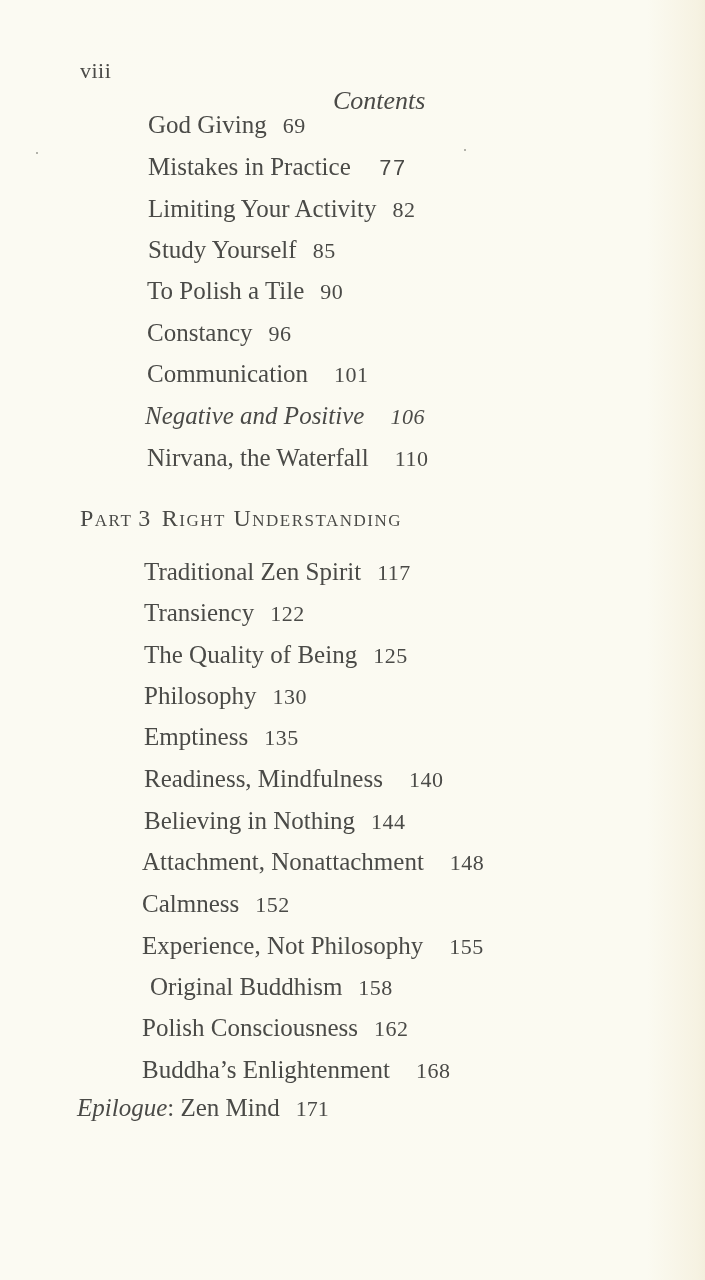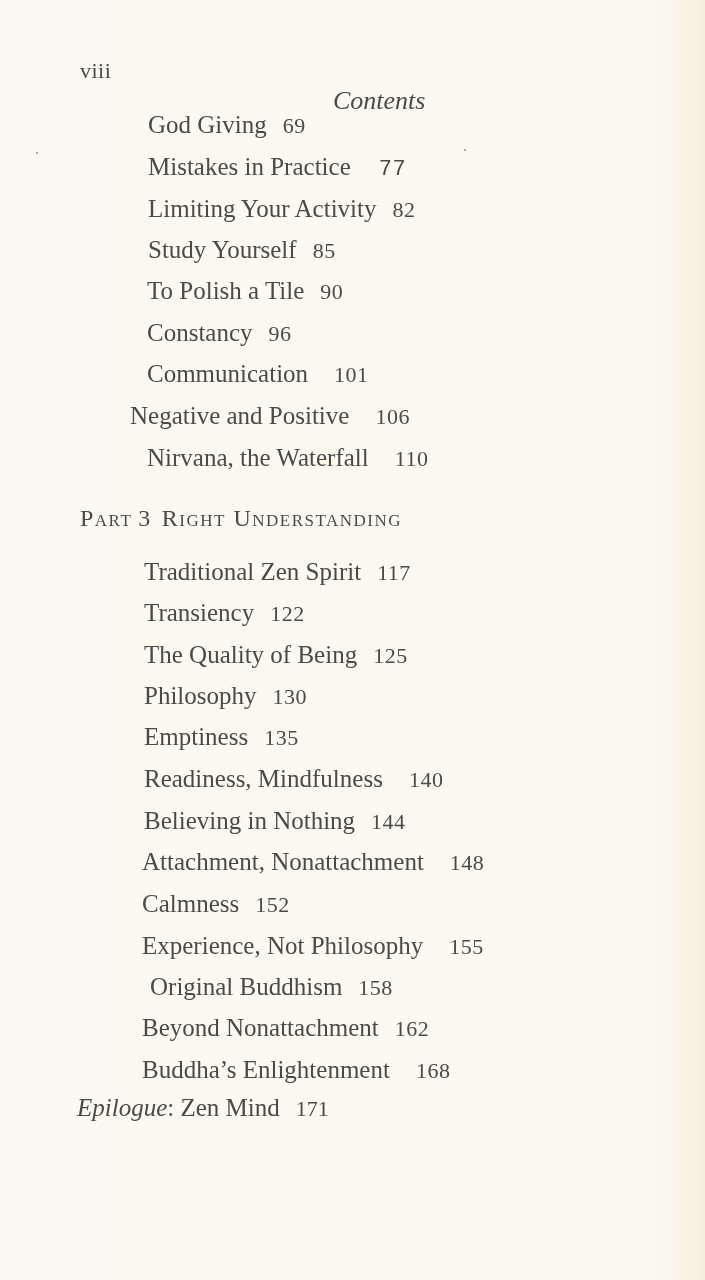--- a/index.html
+++ b/index.html
@@ -107,21 +107,21 @@
   </div>
   <div class="entry" style="left:147px; top:276px;">
     <span class="title">To Polish a Tile</span><span class="page-num">90</span>
   </div>
   <div class="entry" style="left:147px; top:318px;">
     <span class="title">Constancy</span><span class="page-num">96</span>
   </div>
   <div class="entry" style="left:147px; top:359px;">
     <span class="title">Communication</span><span class="page-num" style="margin-left:26px;">101</span>
   </div>
-  <div class="entry" style="left:130px; top:401px;">
+  <div class="entry" style="left:145px; top:401px;font-style:italic;">
     <span class="title">Negative and Positive</span><span class="page-num" style="margin-left:26px;">106</span>
   </div>
   <div class="entry" style="left:147px; top:443px;font-family:Liberation Serif, serif;">
     <span class="title">Nirvana, the Waterfall</span><span class="page-num" style="margin-left:26px;">110</span>
   </div>
 
   <div class="part-heading">
     <span>Part</span><span class="part-num">3</span><span class="part-title">Right Understanding</span>
   </div>
 
@@ -152,21 +152,21 @@
   <div class="entry" style="left:142px; top:889px;">
     <span class="title">Calmness</span><span class="page-num">152</span>
   </div>
   <div class="entry" style="left:142px; top:931px;">
     <span class="title">Experience, Not Philosophy</span><span class="page-num" style="margin-left:26px;">155</span>
   </div>
   <div class="entry" style="left:150px; top:972px;">
     <span class="title">Original Buddhism</span><span class="page-num">158</span>
   </div>
   <div class="entry" style="left:142px; top:1013px;">
-    <span class="title">Beyond Nonattachment</span><span class="page-num">162</span>
+    <span class="title">Polish Consciousness</span><span class="page-num">162</span>
   </div>
   <div class="entry" style="left:142px; top:1055px;">
     <span class="title">Buddha’s Enlightenment</span><span class="page-num" style="margin-left:26px;">168</span>
   </div>
 
   <div class="epilogue">
     <span class="label">Epilogue</span><span>:</span><span style="white-space:pre;"> Zen Mind</span><span class="page-num">171</span>
   </div>
 
   <span class="speck" style="left:36px; top:152px;"></span>

